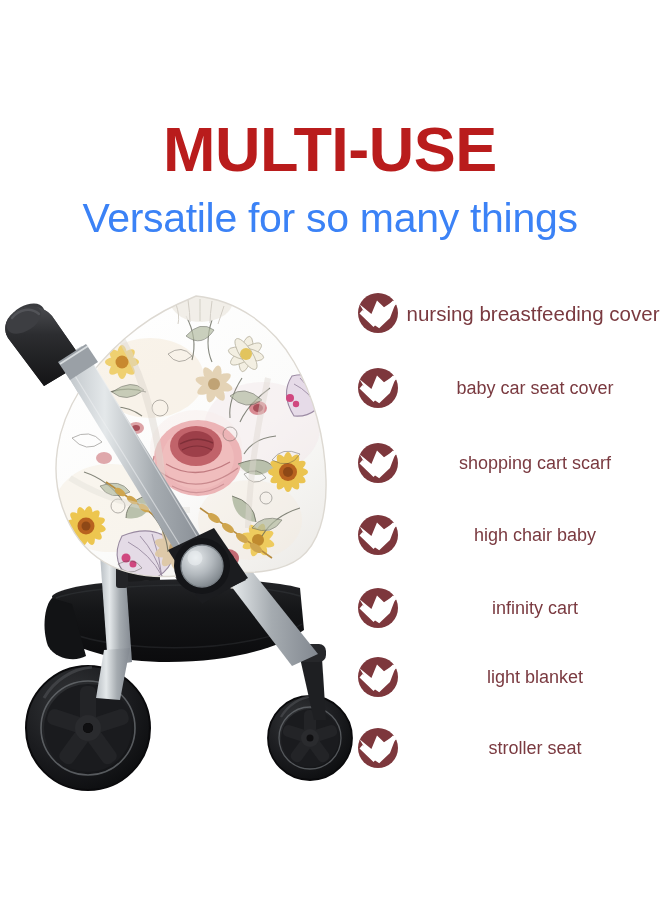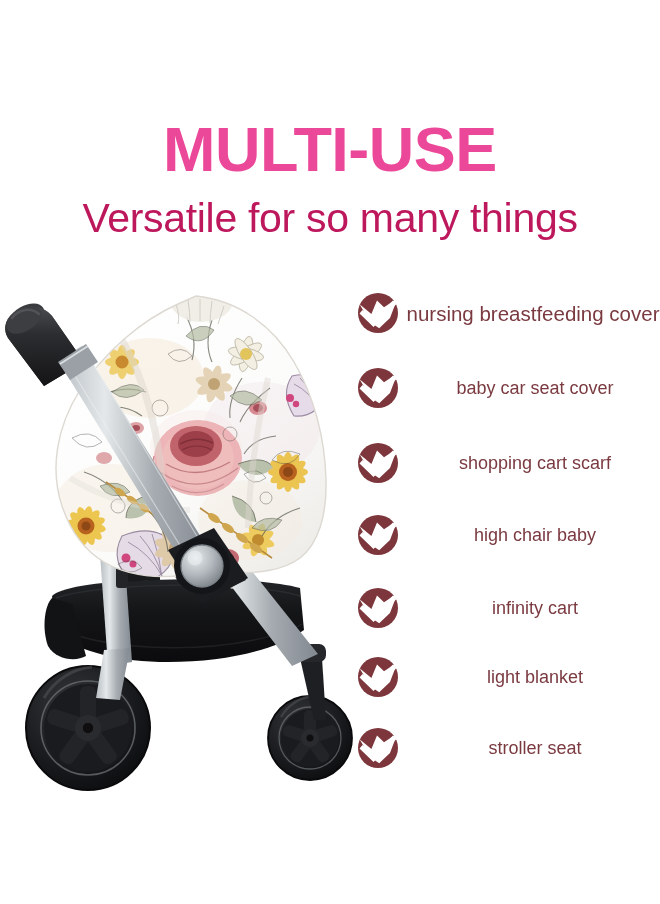--- a/index.html
+++ b/index.html
@@ -25,34 +25,34 @@
   #headline {
     position: absolute;
     left: 0;
     top: 118px;
     width: 660px;
     text-align: center;
     font-size: 63px;
     line-height: 1.0;
     font-weight: 700;
     letter-spacing: -0.5px;
-    color: #ec4899;
+    color: #b91c1c;
     white-space: nowrap;
   }
   #subhead {
     position: absolute;
     left: 0;
     top: 198px;
     width: 660px;
     text-align: center;
     font-size: 41px;
     line-height: 1.0;
     font-weight: 400;
     letter-spacing: -0.3px;
-    color: #be185d;
+    color: #3b82f6;
     white-space: nowrap;
   }
 
   
   #photo {
     position: absolute;
     left: 0;
     top: 258px;
     width: 370px;
     height: 560px;

